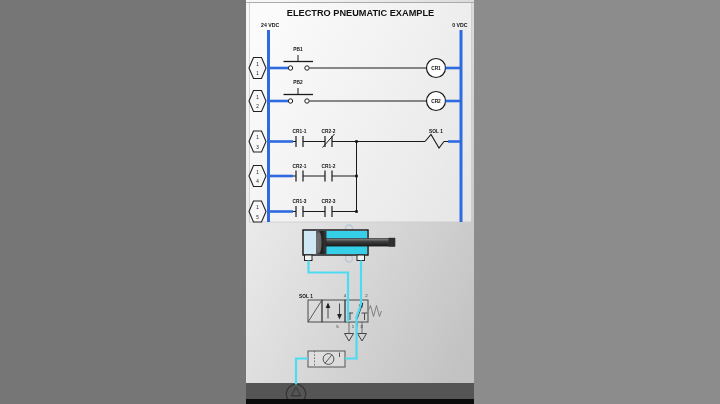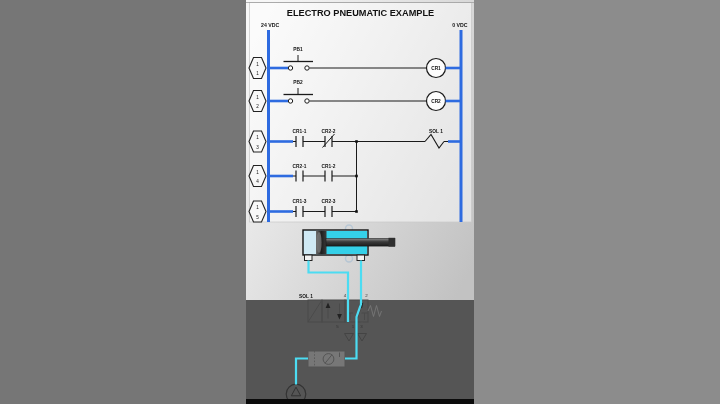--- a/index.html
+++ b/index.html
@@ -1,21 +1,21 @@
 <!DOCTYPE html>
 <html><head>
 <meta charset="utf-8">
 <style>
   html,body{margin:0;padding:0;background:#555;}
   .stage{position:relative;width:720px;height:404px;overflow:hidden;
          font-family:"Liberation Sans",sans-serif;}
   .bar{position:absolute;top:0;height:404px;}
   .bar.left{left:0;width:246px;background:#767676;}
   .bar.right{left:474px;width:246px;background:#8c8c8c;}
-  .frame{position:absolute;left:246px;top:0;width:228px;height:300px;
+  .frame{position:absolute;left:246px;top:0;width:228px;height:383px;
          background:linear-gradient(118deg,#f7f7f7 6%,#e2e2e2 42%,#c2c2c2 95%);}
   svg{position:absolute;left:0;top:0;}
   text{font-family:"Liberation Sans",sans-serif;fill:#111;}
   .lbl{font-size:4.8px;font-weight:bold;}
   .port{font-size:4.4px;fill:#333;font-weight:normal;}
 </style>
 </head>
 <body>
 
 <div class="stage">

